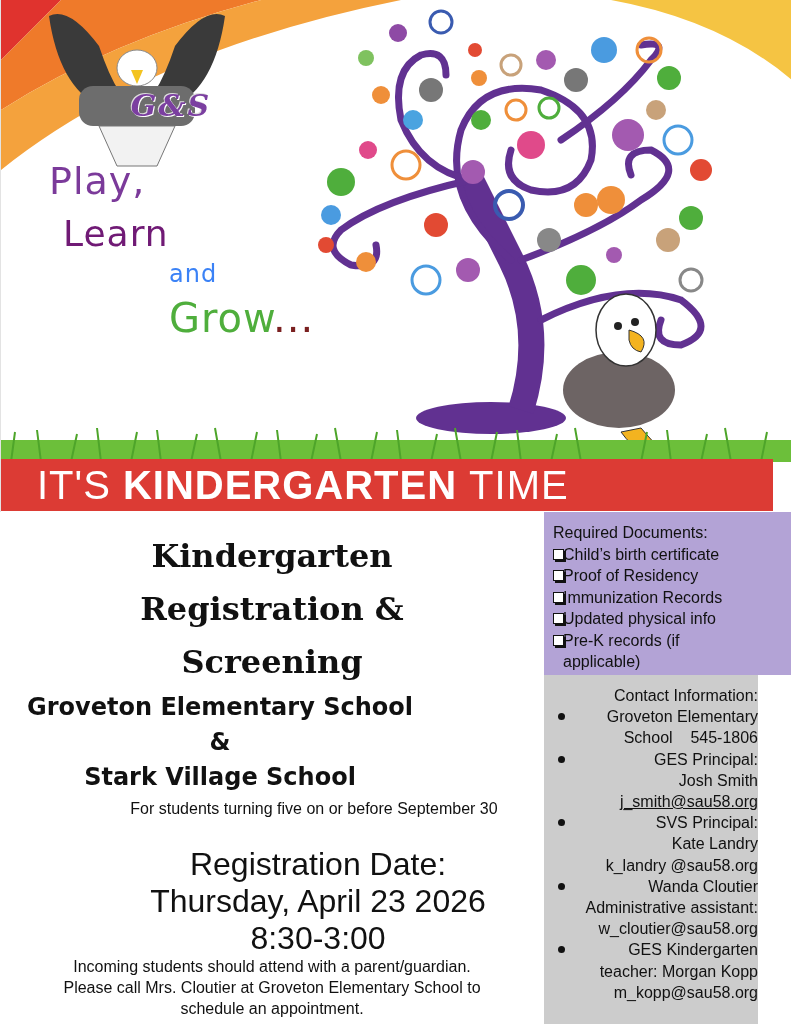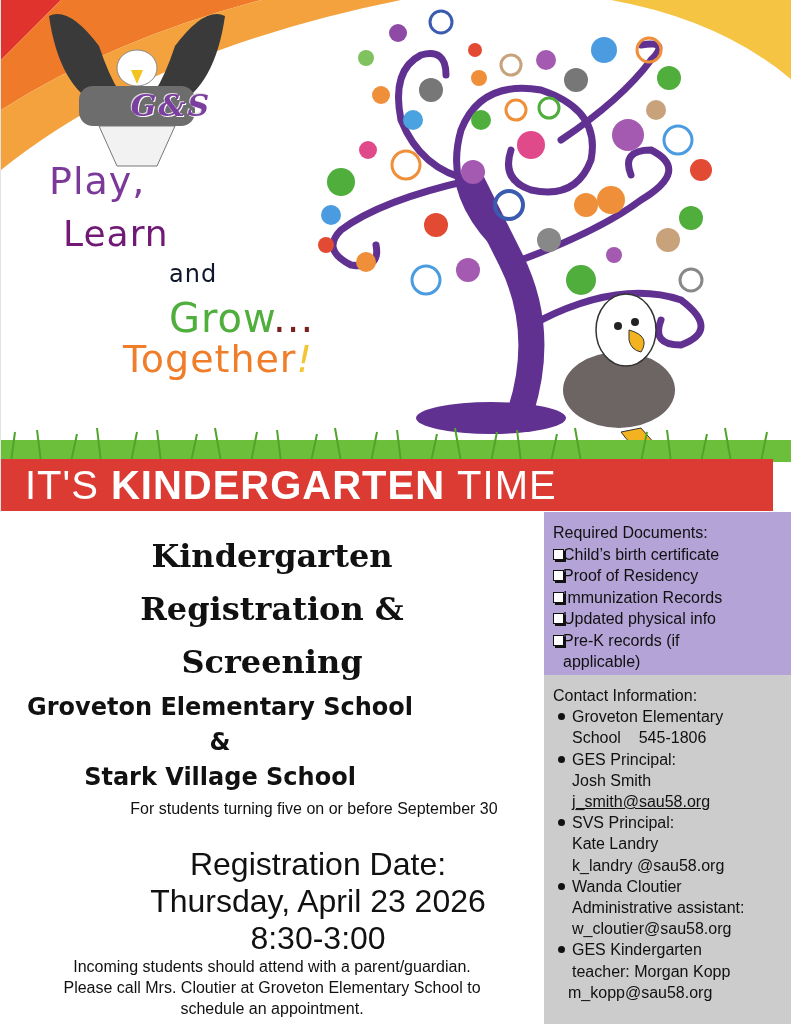--- a/index.html
+++ b/index.html
@@ -5,48 +5,48 @@
   html, body { margin:0; padding:0; }
   body { width:791px; height:1024px; overflow:hidden; background:#ffffff; position:relative; font-family:"Liberation Sans", sans-serif; }
 
   
   .hero { position:absolute; left:0; top:0; width:791px; height:512px; background:#fff; overflow:hidden; border-left:1px solid #e3e3e3; box-sizing:border-box; }
   .hero svg.bg { position:absolute; left:0; top:0; }
 
   .slogan { position:absolute; font-family:"DejaVu Sans", sans-serif; font-weight:normal; line-height:1; letter-spacing:1px; }
   .s-play { left:48px; top:162px; font-size:38px; color:#7b3a9a; }
   .s-learn { left:62px; top:216px; font-size:36px; color:#701a75; }
-  .s-and { left:168px; top:262px; font-size:24px; color:#0f172a; }
+  .s-and { left:168px; top:262px; font-size:24px; color:#3b82f6; }
   .s-grow { left:168px; top:298px; font-size:40px; color:#4fae3c;text-align:center; }
   .s-grow .dots { color:#7a2020; }
   .s-together { left:122px; top:340px; font-size:38px; color:#ef7d2a; }
   .s-together .bang { color:#f2c531; font-style:italic; }
 
   .logo { position:absolute; left:38px; top:6px; width:196px; height:166px; }
   .logo-text { position:absolute; left:68px; top:82px; width:128px; text-align:center; font-family:"DejaVu Serif", serif; font-style:italic; font-weight:bold; font-size:30px; color:#7b3fa0; letter-spacing:2px; text-shadow:1px 1px 0 #fff,-1px -1px 0 #ddd; }
 
-  .banner { position:absolute; left:0; top:459px; width:772px; height:52px; background:#dc3b34; color:#fff; display:flex; align-items:center; padding-left:24px; box-sizing:border-box; font-size:40px; letter-spacing:1px; white-space:nowrap; }
+  .banner { position:absolute; left:0; top:459px; width:772px; height:52px; background:#dc3b34; color:#fff; display:flex; align-items:center; padding-left:36px; box-sizing:border-box; font-size:40px; letter-spacing:1px; white-space:nowrap; }
   .banner .thin { font-weight:normal; }
   .banner .bold { font-weight:bold; margin:0 12px; }
 
   
   .left { position:absolute; left:0; top:512px; width:544px; height:512px; text-align:center; color:#111; }
   .title { position:absolute; left:0; width:544px; top:18px; font-family:"DejaVu Serif", serif; font-weight:bold; font-size:32px; line-height:53px; }
   .schools { position:absolute; left:0; width:440px; top:178px; font-family:"DejaVu Sans", sans-serif; font-weight:bold; font-size:24px; line-height:35px; }
   .eligibility { position:absolute; left:0; width:544px; top:288px; font-size:16px;margin-left:42px; }
   .reg { position:absolute; left:0; width:636px; top:334px; font-size:32px; line-height:37px; }
   .note { position:absolute; left:0; width:544px; top:444px; font-size:16px; line-height:21px; }
 
   
   .docs { position:absolute; left:544px; top:512px; width:247px; height:163px; background:#b3a3d6; box-sizing:border-box; padding:10px 0 0 9px; font-size:16px; color:#111; line-height:21.5px; }
   .docs ul { list-style:none; margin:0; padding:0; }
   .docs li { position:relative; padding-left:10px; }
   .cb { position:absolute; left:0; top:5px; width:9px; height:9px; border:1.5px solid #111; box-shadow:2px 2px 0 #111; background:#fff; }
 
-  .contact { position:absolute; left:544px; top:675px; width:247px; height:349px; background:#cccccc; box-sizing:border-box; padding:10px 0 0 9px; font-size:16px; color:#111; line-height:21.2px; }
+  .contact { position:absolute; left:544px; top:675px; width:214px; height:349px; background:#cccccc; box-sizing:border-box; padding:10px 0 0 9px; font-size:16px; color:#111; line-height:21.2px;text-align:right; }
   .contact ul { list-style:none; margin:0; padding:0; }
   .contact li { position:relative; padding-left:19px; }
   .contact li::before { content:""; position:absolute; left:5px; top:7px; width:7px; height:7px; border-radius:50%; background:#111; }
   .contact .sub { display:block; }
   .contact .last { margin-left:-4px; }
   .ul { text-decoration:underline; }
 </style>
 </head>
 <body>
 
@@ -139,21 +139,20 @@
       <rect x="40" y="80" width="116" height="40" rx="14" fill="#6d6d6d"></rect>
       <path d="M60,120 L136,120 L118,160 L78,160 Z" fill="#f2f2f2" stroke="#777"></path>
     </svg>
     <div class="logo-text">G&amp;S</div>
   </div>
 
   <div class="slogan s-play">Play,</div>
   <div class="slogan s-learn">Learn</div>
   <div class="slogan s-and">and</div>
   <div class="slogan s-grow"><span>Grow</span><span class="dots">...</span></div>
-  <div class="slogan s-together"><span>Together</span><span class="bang">!</span></div>
 
   <div class="banner">
     <span class="thin">IT'S</span>
     <span class="bold">KINDERGARTEN</span>
     <span class="thin">TIME</span>
   </div>
 </div>
 
 <div class="left">
   <div class="title">

